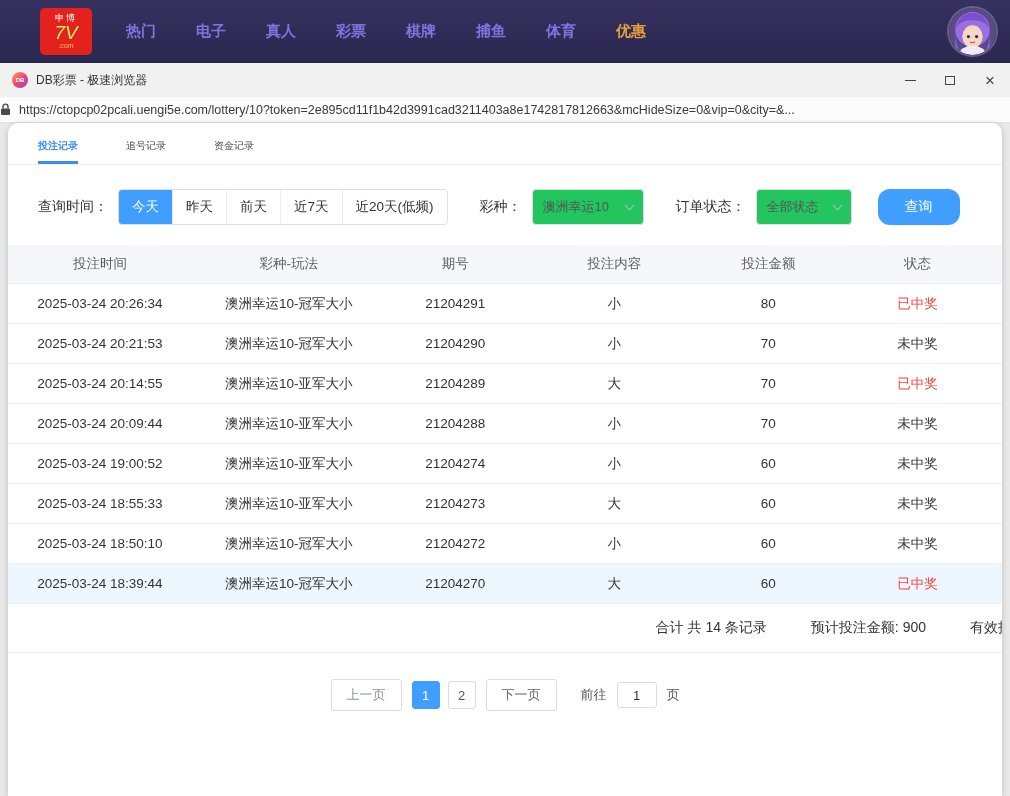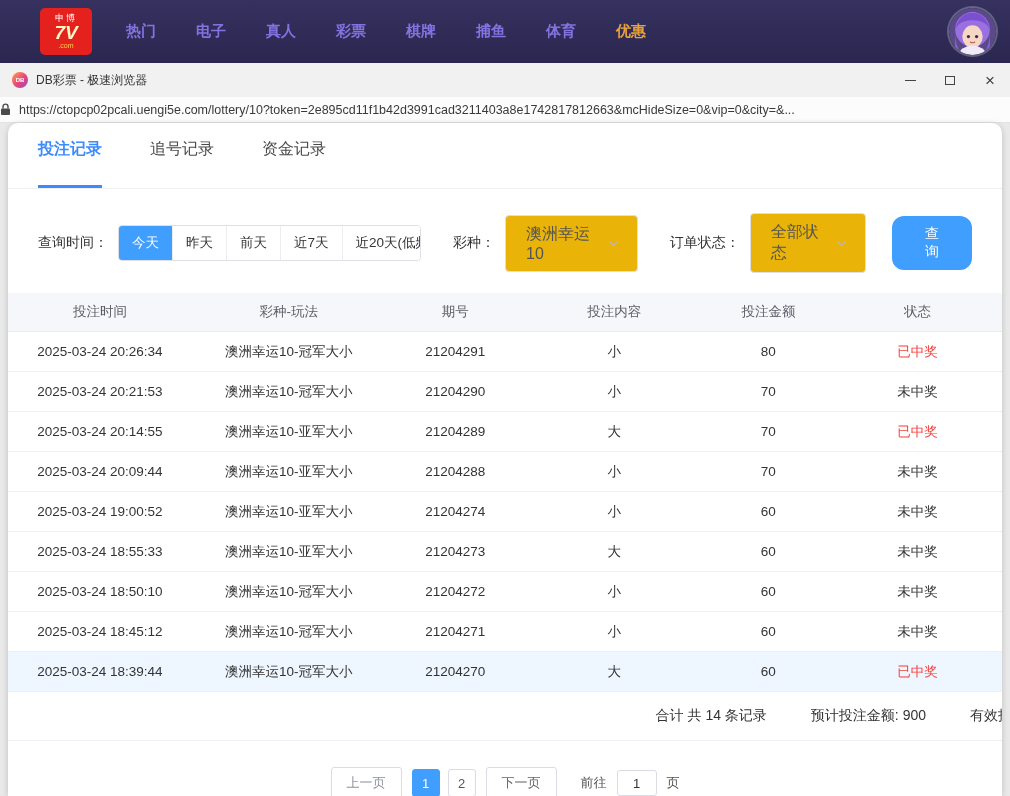--- a/index.html
+++ b/index.html
@@ -5,21 +5,21 @@
   * { margin:0; padding:0; box-sizing:border-box; }
   html,body { width:1010px; height:796px; overflow:hidden; background:#e9e9e9;
               font-family:"Liberation Sans","DejaVu Sans",sans-serif; }
 
   
   .topbar{height:63px;background:linear-gradient(180deg,#36315f,#2a2750);
           display:flex;align-items:center;padding:0 14px 0 40px;}
   .logo{width:52px;height:47px;background:#e5211e;border-radius:5px;display:flex;
         flex-direction:column;align-items:center;justify-content:center;line-height:1;cursor:pointer;}
   .logo-top{font-size:9px;color:#fff;letter-spacing:2px;}
-  .logo-main{font-size:19px;font-weight:bold;color:#fef9c3;font-style:italic;}
+  .logo-main{font-size:19px;font-weight:normal;color:#bef264;font-style:italic;}
   .logo-suffix{font-size:7px;color:#ffd24a;}
   .topnav{display:flex;gap:40px;margin-left:34px;}
   .nav-item{font-size:15px;font-weight:bold;color:#8173e0;cursor:pointer;}
   .nav-item.highlight{color:#e9a23b;}
   .avatar{margin-left:auto;width:47px;height:47px;border-radius:50%;overflow:hidden;cursor:pointer;
           box-shadow:0 0 0 2px rgba(255,255,255,.25);}
 
   
   .titlebar{height:34px;background:#f1f1f1;display:flex;align-items:center;padding-left:12px;}
   .tab-icon{width:16px;height:16px;border-radius:50%;flex:none;
@@ -35,32 +35,32 @@
 
   .urlbar{height:26px;background:#fcfcfc;border-bottom:1px solid #e3e3e3;
           display:flex;align-items:center;padding:0 0;gap:8px;}
   .url-text{font-size:12.5px;color:#3a3a3a;white-space:nowrap;overflow:hidden;}
 
   
   .card{margin:0 8px;background:#fff;border-radius:10px 10px 0 0;height:673px;
         box-shadow:0 1px 6px rgba(0,0,0,.18);overflow:hidden;position:relative;}
 
   .tabs{display:flex;gap:48px;padding:16px 30px 0;border-bottom:1px solid #f0f0f2;}
-  .tab{font-size:16px;color:#4a4a4a;padding-bottom:25px;cursor:pointer;}
+  .tab{font-size:10px;color:#4a4a4a;padding-bottom:8px;cursor:pointer;}
   .tab.active{color:#3b8bfd;border-bottom:3px solid #3b8bfd;font-weight:bold;}
 
   .filters{display:flex;align-items:center;padding:24px 30px 20px;font-size:14px;color:#333;}
   .filter-label{margin-right:10px;white-space:nowrap;}
   .ml{margin-left:32px;}
   .time-group{display:flex;border:1px solid #dcdfe6;border-radius:4px;overflow:hidden;background:#fef9c3;}
   .time-item{padding:8px 13px;font-size:13.5px;color:#333;background:#fff;cursor:pointer;white-space:nowrap;}
   .time-item + .time-item{border-left:1px solid #ecedf1;}
   .time-item.active{background:#409eff;color:#fff;}
   .select{display:flex;align-items:center;justify-content:space-between;border:1px solid #dcdfe6;
-          border-radius:4px;padding:8px 20px;font-size:16px;color:#555;cursor:pointer;background:#eab308;}
+          border-radius:4px;padding:8px 10px;font-size:13px;color:#555;cursor:pointer;background:#22c55e;}
   .select.lottery{min-width:112px;}
   .select.status{min-width:96px;}
   .chev{width:7px;height:7px;border-right:1.4px solid #b4b9c2;border-bottom:1.4px solid #b4b9c2;
         transform:rotate(45deg);margin-left:10px;margin-top:-3px;flex:none;}
   .search-btn{margin-left:26px;background:#409eff;color:#fff;border:none;border-radius:12px;
               padding:9px 27px;font-size:14px;cursor:pointer;font-family:inherit;}
 
   table{width:100%;border-collapse:collapse;table-layout:fixed;}
   thead th{background:#f5f7fa;font-weight:normal;font-size:13.5px;color:#5a5e66;
            padding:10px 0;border-bottom:1px solid #e9ecf2;text-align:center;}
@@ -253,28 +253,20 @@
           <td style="color: rgb(51, 51, 51);">未中奖</td>
         </tr>
         <tr class="row">
           <td>2025-03-24 18:50:10</td>
           <td>澳洲幸运10-冠军大小</td>
           <td>21204272</td>
           <td>小</td>
           <td>60</td>
           <td style="color: rgb(51, 51, 51);">未中奖</td>
         </tr>
-        <tr class="row">
-          <td>2025-03-24 18:45:12</td>
-          <td>澳洲幸运10-冠军大小</td>
-          <td>21204271</td>
-          <td>小</td>
-          <td>60</td>
-          <td style="color: rgb(51, 51, 51);">未中奖</td>
-        </tr>
         <tr class="row hl">
           <td>2025-03-24 18:39:44</td>
           <td>澳洲幸运10-冠军大小</td>
           <td>21204270</td>
           <td>大</td>
           <td>60</td>
           <td style="color: rgb(245, 65, 61);">已中奖</td>
         </tr>
       </tbody>
   </table>

